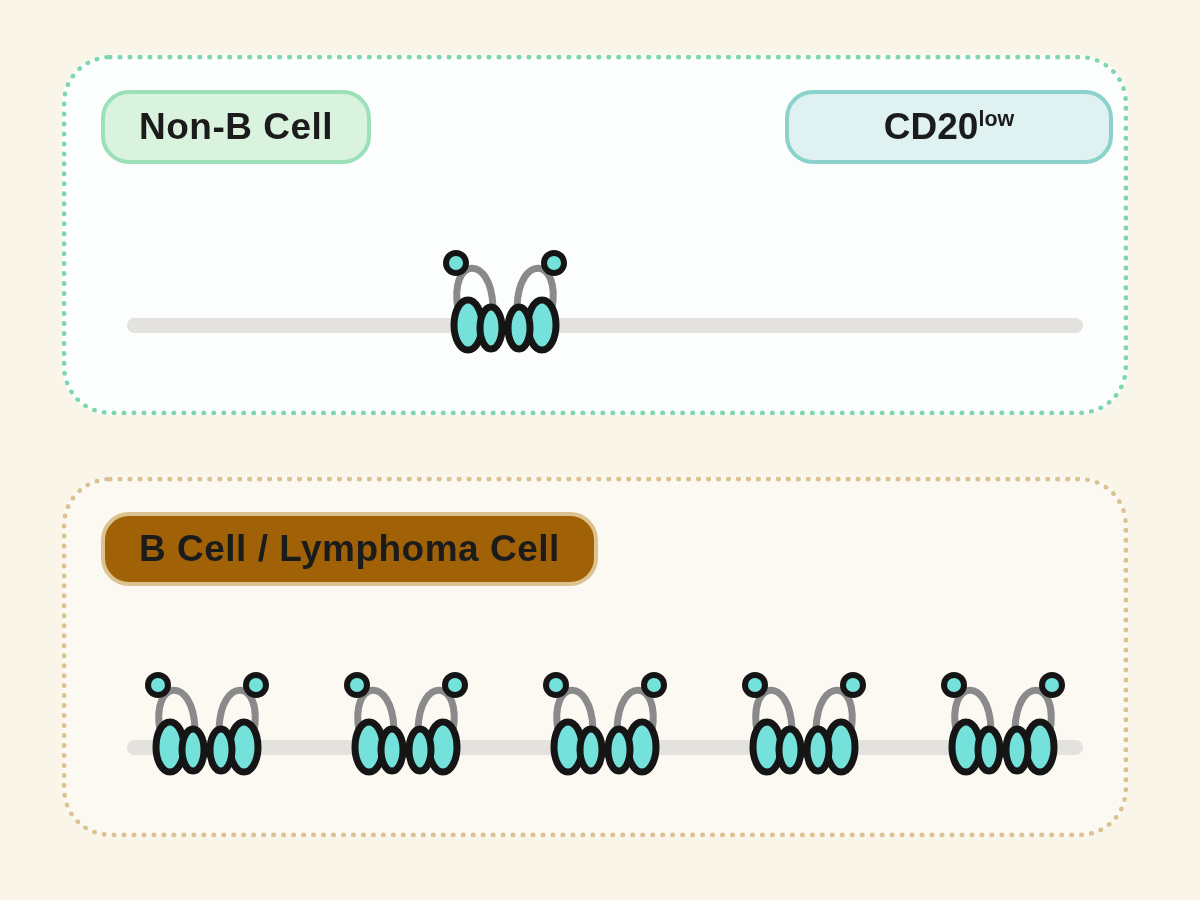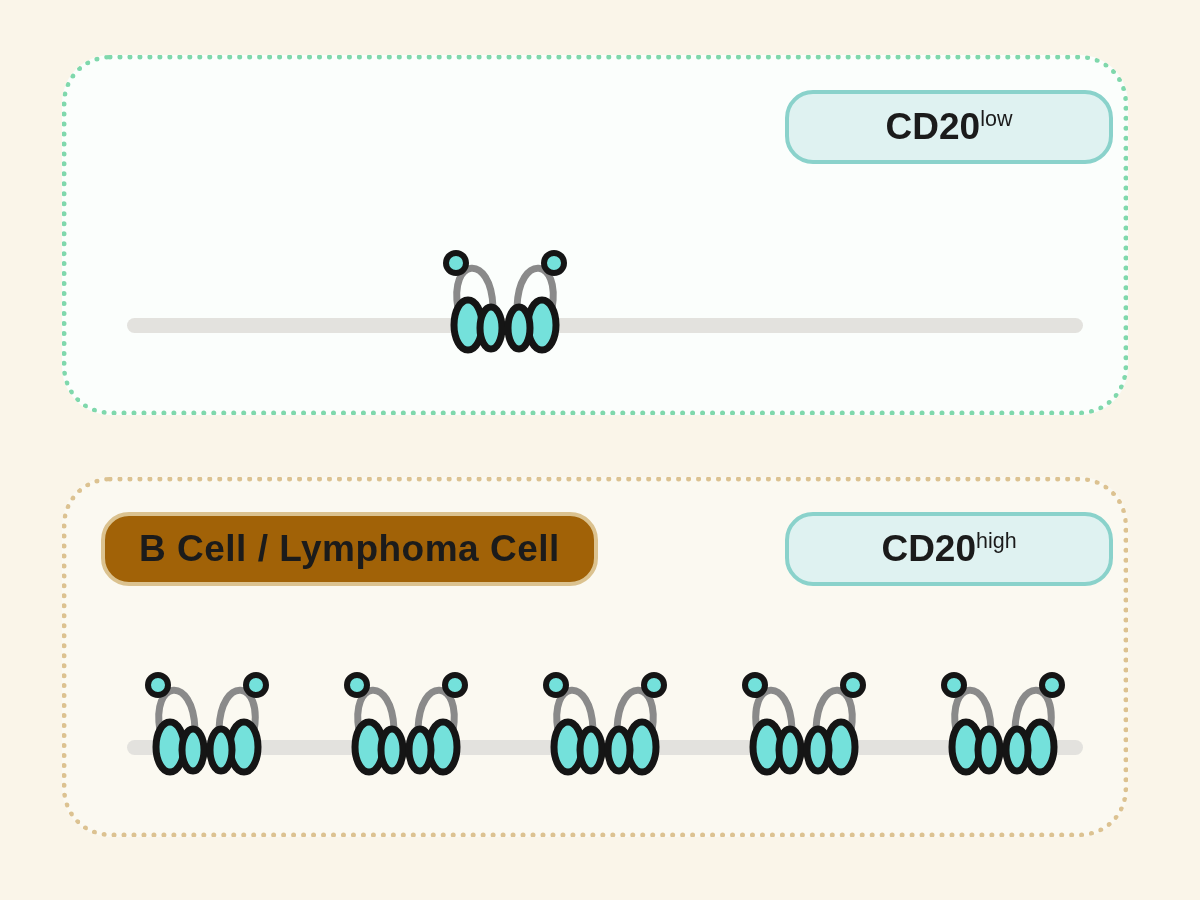--- a/index.html
+++ b/index.html
@@ -64,21 +64,21 @@
     font-size: 37px;
     font-weight: bold;
     background: #dff2f1;
     border: 4px solid #8ad2cb;
     white-space: nowrap;
     min-width: 240px;
     text-align: center;
   }
   .marker-badge sup {
     font-size: 0.58em;
-    font-weight: normal;
+    font-weight: bold;
     vertical-align: super;
     line-height: 0;
   }
 
   .membrane {
     position: absolute;
     left: 60px;
     top: 258px;
     width: 956px;
     height: 15px;
@@ -102,20 +102,23 @@
   }
   .receptor-row-single svg,
   .receptor-row-multi svg {
     display: block;
   }
 </style>
 </head>
 <body>
 
 <div class="panel panel-top">
+  <div class="label-badge label-green">
+    <span>Non-B Cell</span>
+  </div>
   <div class="marker-badge">
     <span>CD20</span><sup>low</sup>
   </div>
   <div class="membrane"></div>
   <div class="receptor-row-single">
   <svg width="160" height="132" viewBox="0 0 160 132" aria-hidden="true">
     <g>
       <path d="M 33 86 C 24 34, 66 30, 68 84" fill="none" stroke="#8a8a8a" stroke-width="7" stroke-linecap="round"></path>
       <path d="M 127 86 C 136 34, 94 30, 92 84" fill="none" stroke="#8a8a8a" stroke-width="7" stroke-linecap="round"></path>
     </g>
@@ -126,23 +129,20 @@
     <ellipse cx="117" cy="102" rx="14" ry="25" fill="#74e1db" stroke="#151515" stroke-width="7"></ellipse>
     <ellipse cx="94" cy="105" rx="11" ry="21" fill="#74e1db" stroke="#151515" stroke-width="7"></ellipse>
   </svg>
 </div>
 </div>
 
 <div class="panel panel-bottom">
   <div class="label-badge label-tan">
     <span>B Cell / Lymphoma Cell</span>
   </div>
-  <div class="marker-badge">
-    <span>CD20</span><sup>high</sup>
-  </div>
   <div class="membrane"></div>
   <div class="receptor-row-multi">
   <svg width="160" height="132" viewBox="0 0 160 132" aria-hidden="true">
     <g>
       <path d="M 33 86 C 24 34, 66 30, 68 84" fill="none" stroke="#8a8a8a" stroke-width="7" stroke-linecap="round"></path>
       <path d="M 127 86 C 136 34, 94 30, 92 84" fill="none" stroke="#8a8a8a" stroke-width="7" stroke-linecap="round"></path>
     </g>
     <circle cx="31" cy="40" r="10" fill="#74e1db" stroke="#151515" stroke-width="6"></circle>
     <circle cx="129" cy="40" r="10" fill="#74e1db" stroke="#151515" stroke-width="6"></circle>
     <ellipse cx="43" cy="102" rx="14" ry="25" fill="#74e1db" stroke="#151515" stroke-width="7"></ellipse>

